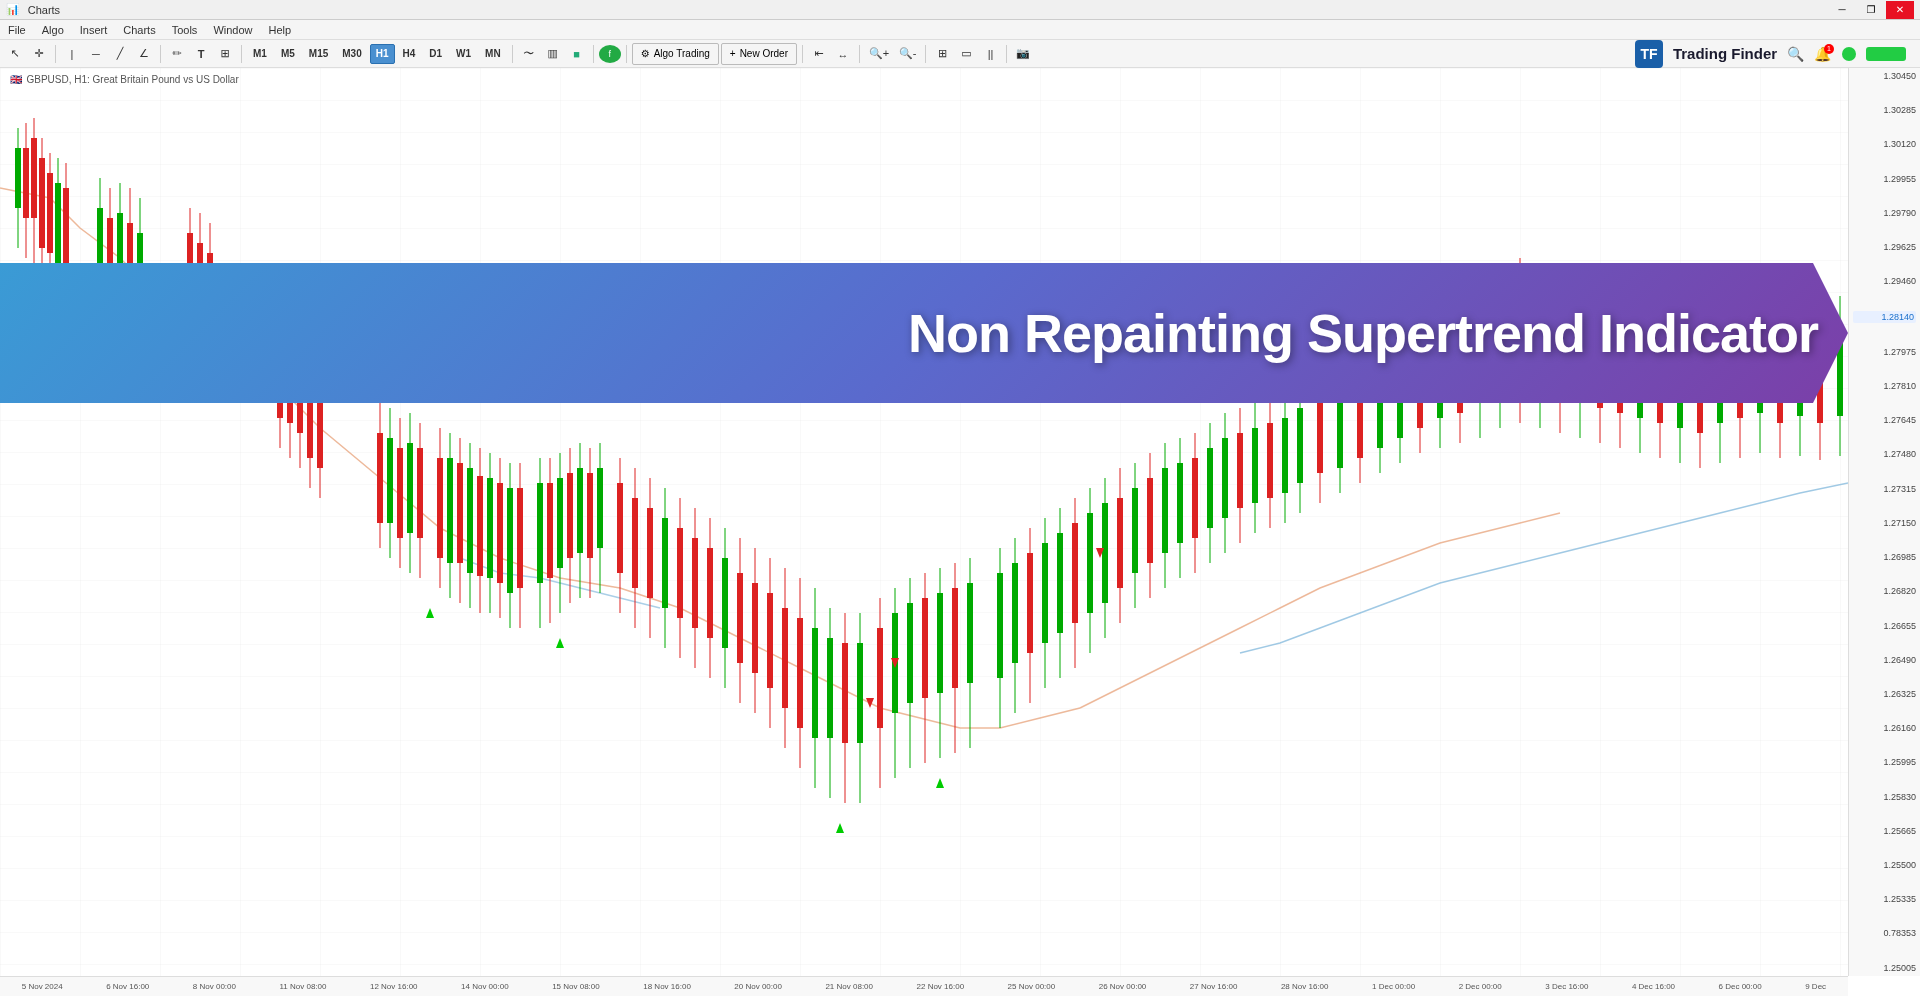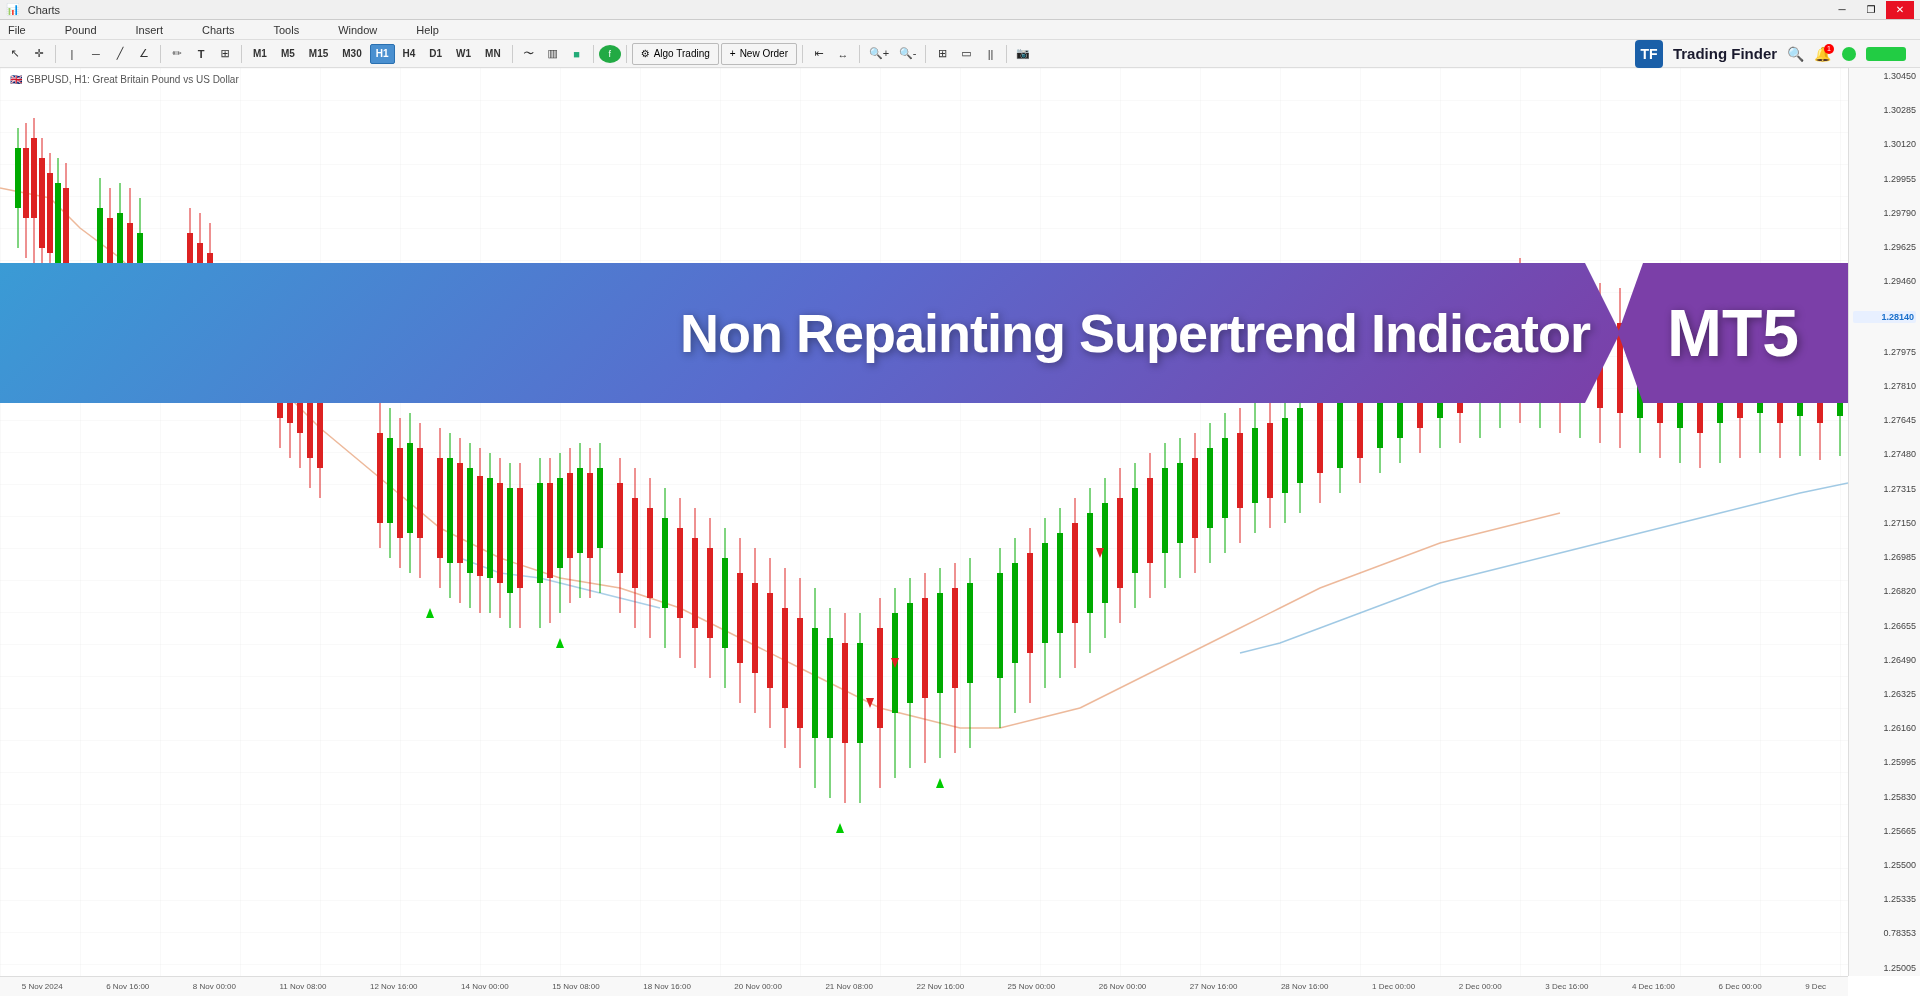--- a/index.html
+++ b/index.html
@@ -141,23 +141,23 @@
       <span style="font-size:11px;">📊</span>
       <span>Charts</span>
     </div>
     <div style="display:flex;gap:1px;">
       <button style="width:28px;height:18px;background:#f0f0f0;border:none;cursor:pointer;font-size:10px;">─</button>
       <button style="width:28px;height:18px;background:#f0f0f0;border:none;cursor:pointer;font-size:10px;">❐</button>
       <button style="width:28px;height:18px;background:#e81123;border:none;cursor:pointer;font-size:10px;color:white;">✕</button>
     </div>
   </div>
 
-  <div id="menubar" style="position:absolute;top:20px;left:0;width:100%;height:20px;background:#f5f5f5;border-bottom:1px solid #ddd;display:flex;align-items:center;z-index:100;font-size:11px;gap:23px;">
+  <div id="menubar" style="position:absolute;top:20px;left:0;width:100%;height:20px;background:#f5f5f5;border-bottom:1px solid #ddd;display:flex;align-items:center;z-index:100;font-size:11px;">
     <div class="menu-item">File</div>
-    <div class="menu-item">Pound</div>
+    <div class="menu-item">Algo</div>
     <div class="menu-item">Insert</div>
     <div class="menu-item">Charts</div>
     <div class="menu-item">Tools</div>
     <div class="menu-item">Window</div>
     <div class="menu-item">Help</div>
   </div>
 
   <div id="toolbar" style="position:absolute;top:40px;left:0;width:100%;height:28px;background:#f5f5f5;border-bottom:1px solid #ddd;display:flex;align-items:center;z-index:100;padding:0 4px;gap:2px;">
 
     <button class="tb-btn">↖</button>
@@ -509,34 +509,31 @@
       <line x1="1820" y1="232" x2="1820" y2="392" stroke="#dd2222" stroke-width="1"></line>
       <rect x="1817" y="265" width="6" height="90" fill="#dd2222"></rect>
       <line x1="1840" y1="228" x2="1840" y2="388" stroke="#00aa00" stroke-width="1"></line>
       <rect x="1837" y="258" width="6" height="90" fill="#00aa00"></rect>
     </svg>
 
     <div id="banner" style="position:absolute;top:195px;left:0;right:72px;height:140px;display:flex;align-items:stretch;z-index:20;">
       <div style="flex:1;background:linear-gradient(135deg, #3a9bd5 0%, #5a6acd 50%, #7b3fa8 100%);display:flex;align-items:center;padding:0 30px;clip-path:polygon(0 0, calc(100% - 35px) 0, 100% 50%, calc(100% - 35px) 100%, 0 100%);justify-content:flex-end;">
         <span style="font-size:54px;font-weight:900;color:white;text-shadow:2px 2px 8px rgba(0,0,0,0.4);white-space:nowrap;letter-spacing:-1px;">Non Repainting Supertrend Indicator</span>
       </div>
-      <div style="width:230px;background:#7b3fa8;display:flex;align-items:center;justify-content:center;clip-path:polygon(25px 0, 100% 0, 100% 100%, 25px 100%, 0 50%);margin-left:-2px;flex-shrink:0;">
-        <span style="font-size:66px;font-weight:900;color:white;text-shadow:2px 2px 8px rgba(0,0,0,0.4);">MT5</span>
-      </div>
     </div>
 
     <div id="price-axis" style="position:absolute;top:0;right:0;width:72px;height:calc(100% - 20px);background:#f8f8f8;border-left:1px solid #ddd;display:flex;flex-direction:column;justify-content:space-between;padding:3px 4px;font-size:9px;color:#444;">
       <div class="price-label">1.30450</div>
       <div class="price-label">1.30285</div>
       <div class="price-label">1.30120</div>
       <div class="price-label">1.29955</div>
       <div class="price-label">1.29790</div>
       <div class="price-label">1.29625</div>
       <div class="price-label">1.29460</div>
-      <div class="price-label" style="color:#1a70cc;font-weight:bold;background:#e8f0ff;padding:1px 2px;border-radius:2px;">1.28140</div>
+      <div class="price-label" style="color:#1a70cc;font-weight:normal;background:#e8f0ff;padding:1px 2px;border-radius:2px;">1.28140</div>
       <div class="price-label">1.27975</div>
       <div class="price-label">1.27810</div>
       <div class="price-label">1.27645</div>
       <div class="price-label">1.27480</div>
       <div class="price-label">1.27315</div>
       <div class="price-label">1.27150</div>
       <div class="price-label">1.26985</div>
       <div class="price-label">1.26820</div>
       <div class="price-label">1.26655</div>
       <div class="price-label">1.26490</div>

